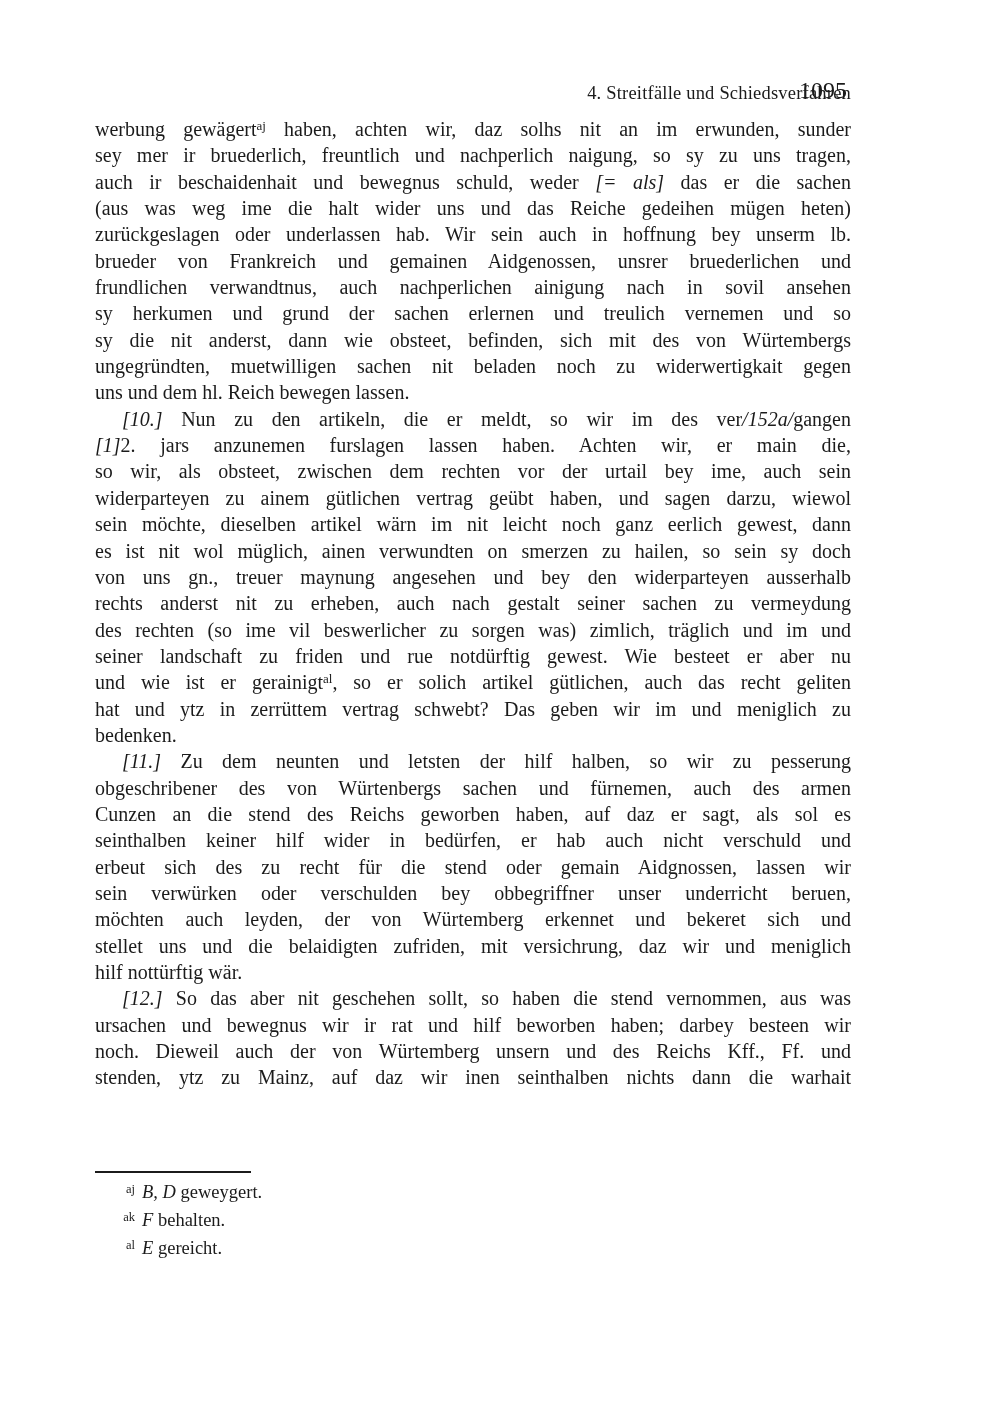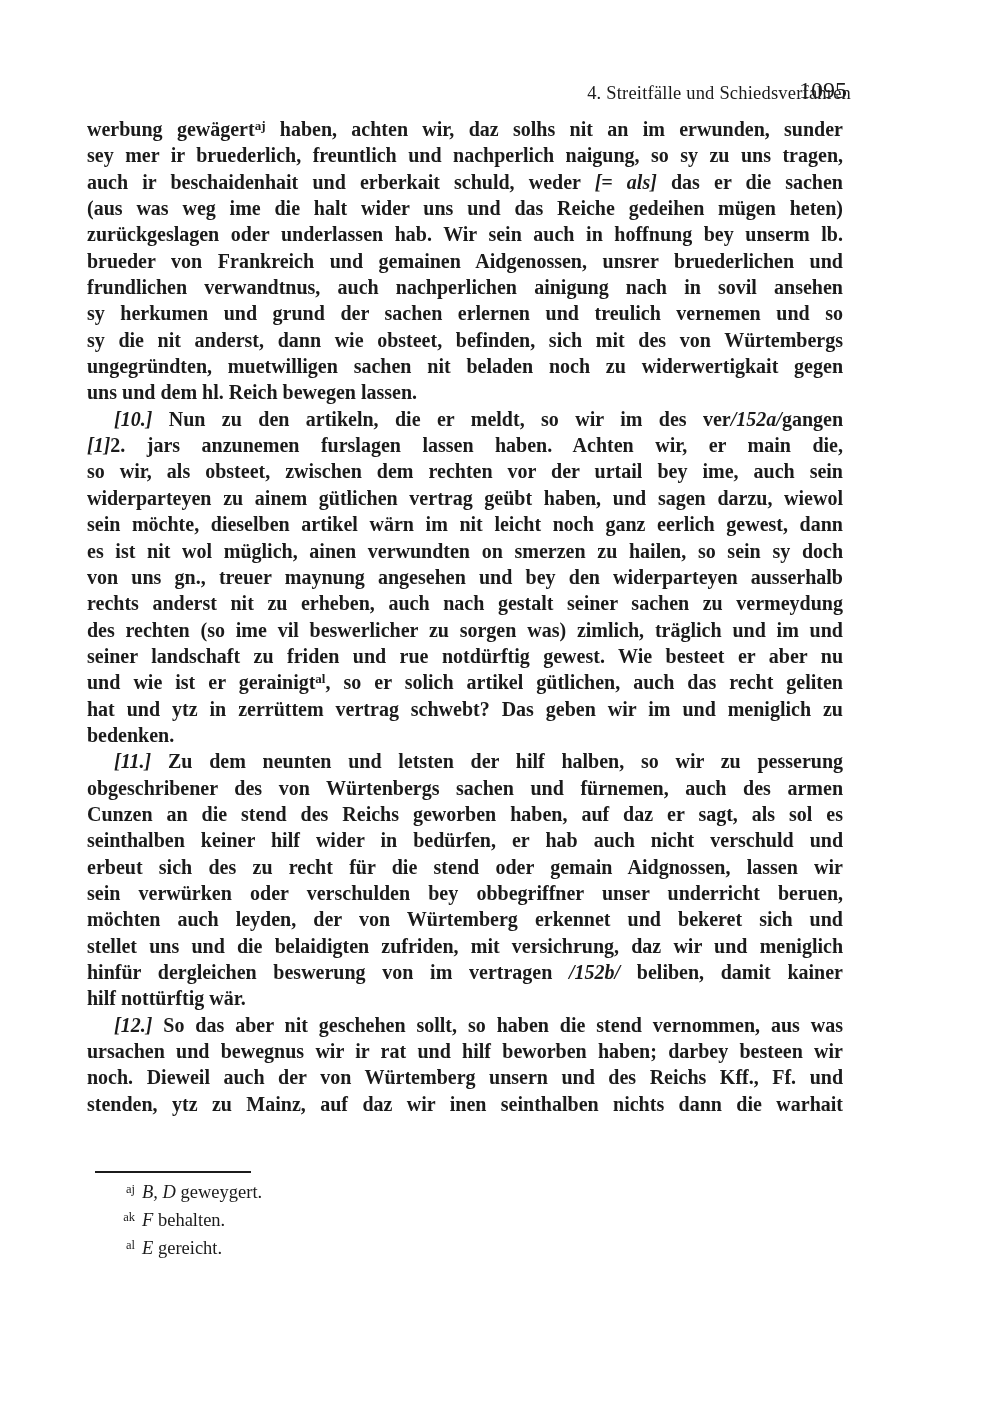--- a/index.html
+++ b/index.html
@@ -27,26 +27,25 @@
   }
   .page-number {
     position: absolute;
     right: 4px;
     top: -4px;
     font-size: 24px;
     line-height: 28px;
   }
   .text-block {
     position: absolute;
-    left: 87px;
+    left: 95px;
     top: 116px;
     width: 756px;
     font-size: 20px;
     line-height: 26.35px;
-    font-weight: bold;
   }
   .line { white-space: normal; }
   .line.just {
     text-align: justify;
     text-align-last: justify;
   }
   .line.indent { text-indent: 27px; }
   .sup {
     font-size: 13px;
     line-height: 0;
@@ -84,21 +83,21 @@
 
   <div class="running-header">
     <div class="header-title">4. Streitfälle und Schiedsverfahren</div>
     <div class="page-number">1095</div>
   </div>
 
   <div class="text-block">
       <div>
         <div class="line just"><span>werbung gewägert</span><span class="sup">aj</span><span> haben, achten wir, daz solhs nit an im erwunden, sunder</span></div>
         <div class="line just"><span>sey mer ir bruederlich, freuntlich und nachperlich naigung, so sy zu uns tragen,</span></div>
-        <div class="line just"><span>auch ir beschaidenhait und erberkait schuld, weder </span><span class="it">[= als]</span><span> das er die sachen</span></div>
+        <div class="line just"><span>auch ir beschaidenhait und bewegnus schuld, weder </span><span class="it">[= als]</span><span> das er die sachen</span></div>
         <div class="line just"><span>(aus was weg ime die halt wider uns und das Reiche gedeihen mügen heten)</span></div>
         <div class="line just"><span>zurückgeslagen oder underlassen hab. Wir sein auch in hoffnung bey unserm lb.</span></div>
         <div class="line just"><span>brueder von Frankreich und gemainen Aidgenossen, unsrer bruederlichen und</span></div>
         <div class="line just"><span>frundlichen verwandtnus, auch nachperlichen ainigung nach in sovil ansehen</span></div>
         <div class="line just"><span>sy herkumen und grund der sachen erlernen und treulich vernemen und so</span></div>
         <div class="line just"><span>sy die nit anderst, dann wie obsteet, befinden, sich mit des von Würtembergs</span></div>
         <div class="line just"><span>ungegründten, muetwilligen sachen nit beladen noch zu widerwertigkait gegen</span></div>
         <div class="line"><span>uns und dem hl. Reich bewegen lassen.</span></div>
       </div>
       <div>
@@ -118,21 +117,20 @@
       </div>
       <div>
         <div class="line just indent"><span class="it">[11.]</span><span> Zu dem neunten und letsten der hilf halben, so wir zu pesserung</span></div>
         <div class="line just"><span>obgeschribener des von Würtenbergs sachen und fürnemen, auch des armen</span></div>
         <div class="line just"><span>Cunzen an die stend des Reichs geworben haben, auf daz er sagt, als sol es</span></div>
         <div class="line just"><span>seinthalben keiner hilf wider in bedürfen, er hab auch nicht verschuld und</span></div>
         <div class="line just"><span>erbeut sich des zu recht für die stend oder gemain Aidgnossen, lassen wir</span></div>
         <div class="line just"><span>sein verwürken oder verschulden bey obbegriffner unser underricht beruen,</span></div>
         <div class="line just"><span>möchten auch leyden, der von Würtemberg erkennet und bekeret sich und</span></div>
         <div class="line just"><span>stellet uns und die belaidigten zufriden, mit versichrung, daz wir und meniglich</span></div>
-        <div class="line just"><span>hinfür dergleichen beswerung von im vertragen </span><span class="it">/152b/</span><span> beliben, damit kainer</span></div>
         <div class="line"><span>hilf nottürftig wär.</span></div>
       </div>
       <div>
         <div class="line just indent"><span class="it">[12.]</span><span> So das aber nit geschehen sollt, so haben die stend vernommen, aus was</span></div>
         <div class="line just"><span>ursachen und bewegnus wir ir rat und hilf beworben haben; darbey besteen wir</span></div>
         <div class="line just"><span>noch. Dieweil auch der von Würtemberg unsern und des Reichs Kff., Ff. und</span></div>
         <div class="line just"><span>stenden, ytz zu Mainz, auf daz wir inen seinthalben nichts dann die warhait</span></div>
       </div>
     </div>
 

